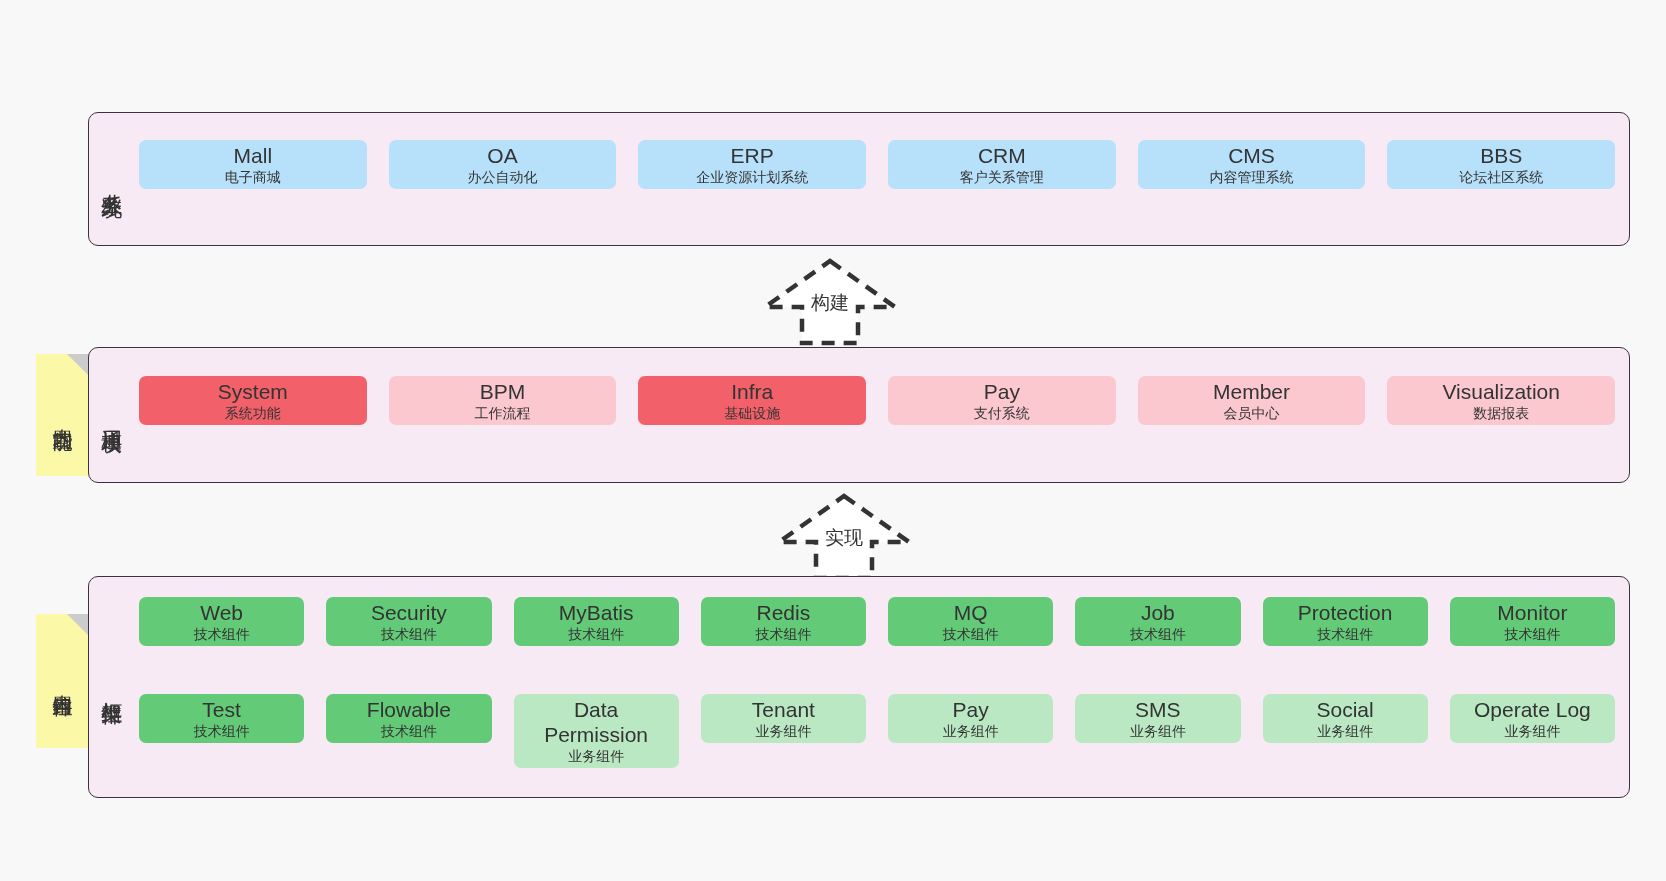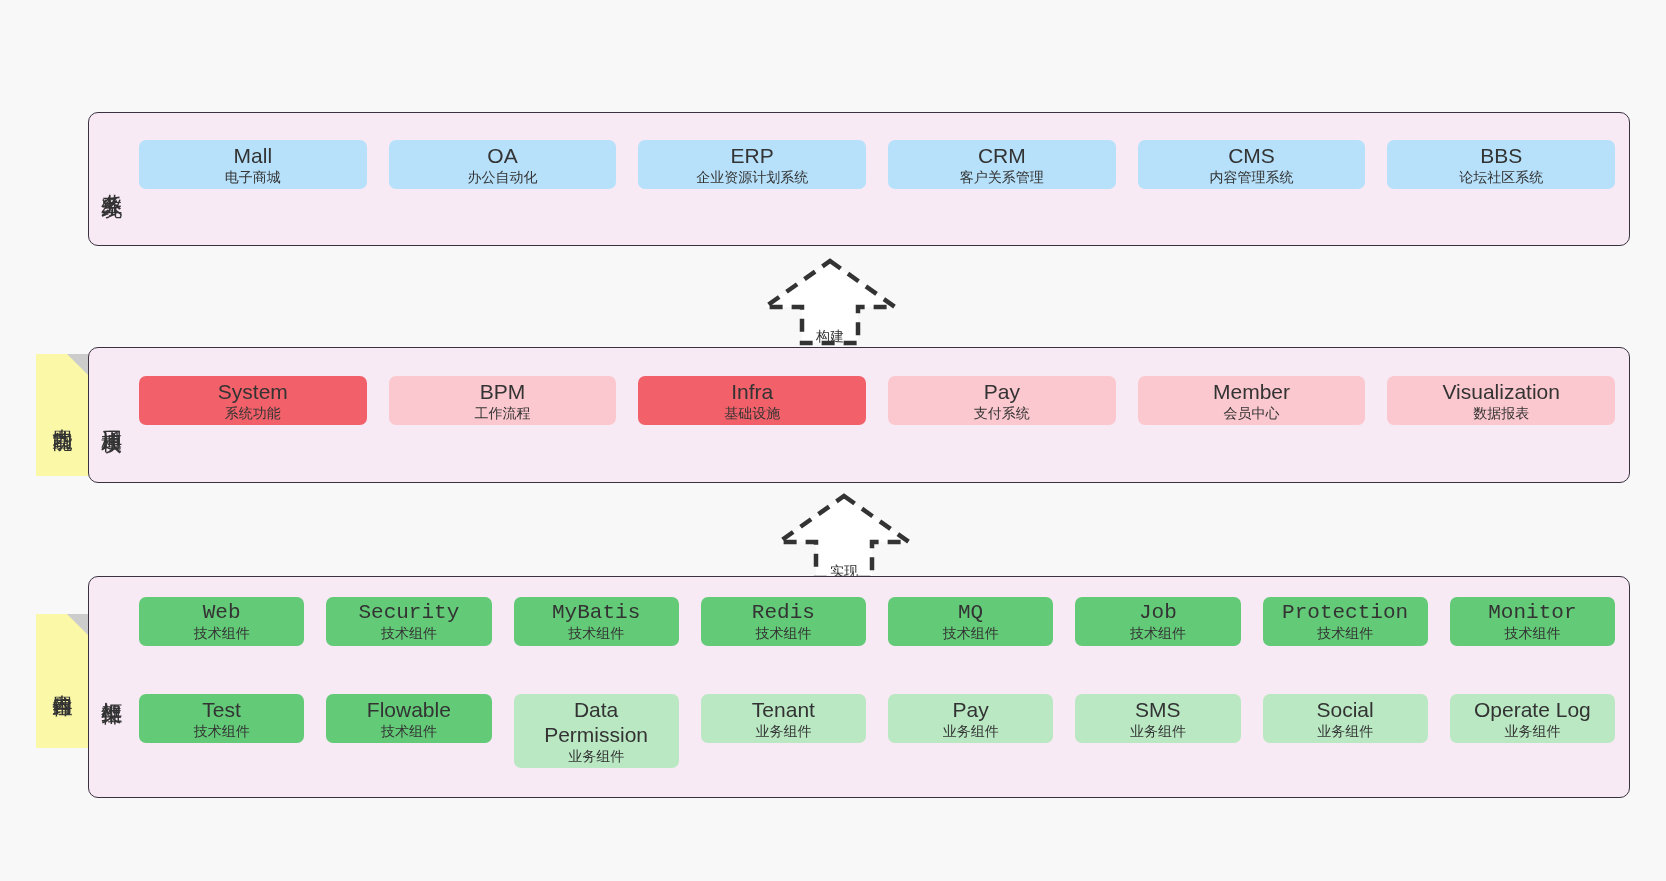--- a/index.html
+++ b/index.html
@@ -125,24 +125,23 @@
     width: 150px;
     height: 92px;
   }
   .arrow svg { display: block; }
   .arrow .a-label {
     position: absolute;
     left: 0;
     right: 0;
     top: 38px;
     text-align: center;
-    font-size: 14px;
+    font-size: 19px;
     color: #333333;
     line-height: 1;
-    margin-top: 36px;
   }
 </style>
 </head>
 <body>
 
 <div id="canvas">
 
   <div class="layer" id="layer-business" style="left:88px; top:112px; width:1542px; height:134px;">
     <div class="layer-title">业务系统</div>
     <div class="layer-body">
@@ -226,21 +225,21 @@
   </div>
 
   <div class="sticky" id="sticky-framework" style="left:36px; top:614px; width:53px; height:134px;">
     <span>内置组件</span>
   </div>
 
   <div class="layer" id="layer-framework" style="left:88px; top:576px; width:1542px; height:222px;">
     <div class="layer-title">框架组件</div>
     <div class="layer-body">
 
-      <div class="row" style="height:83px;font-family:Liberation Mono, monospace;">
+      <div class="row" style="height:83px;">
         <div class="node c-green">
           <span class="n-title">Web</span>
           <span class="n-sub">技术组件</span>
         </div>
         <div class="node c-green">
           <span class="n-title">Security</span>
           <span class="n-sub">技术组件</span>
         </div>
         <div class="node c-green">
           <span class="n-title">MyBatis</span>

